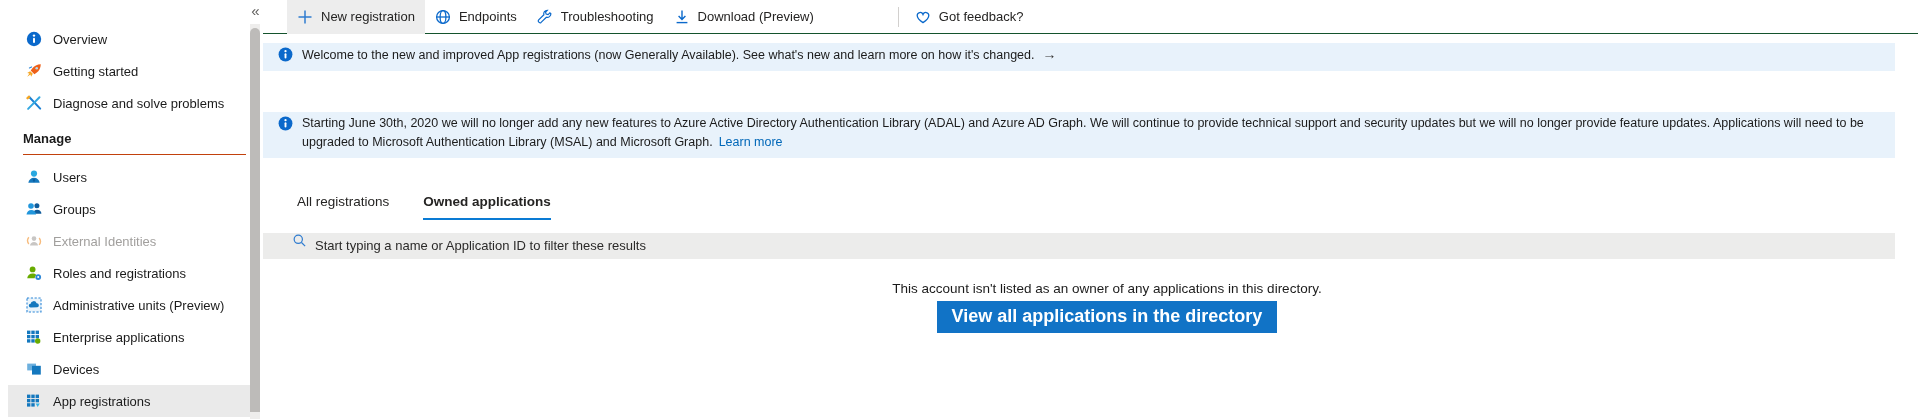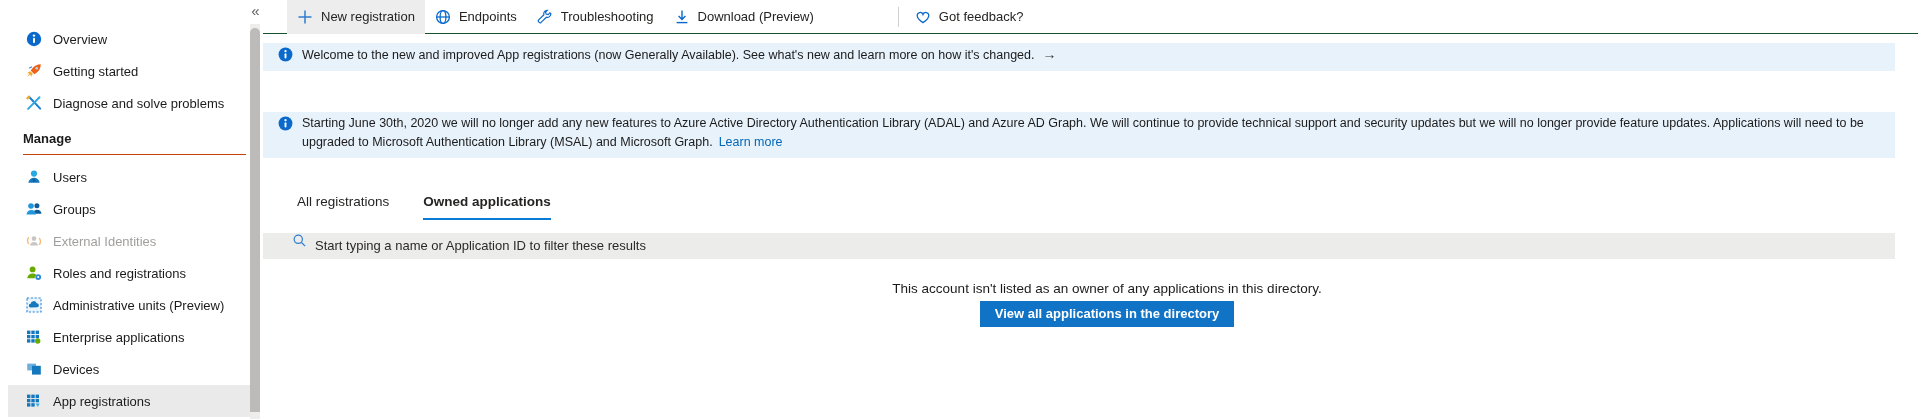--- a/index.html
+++ b/index.html
@@ -47,21 +47,21 @@
   .tab { margin-right:34px; padding-bottom:9px; font-size:13.5px; color:#252423; cursor:pointer; border-bottom:2.5px solid transparent; }
   .tab.selected { font-weight:bold; border-bottom-color:#0a7bd4; }
 
   .filterbar { margin-top:13px; margin-right:23px; height:26px; background:#ececeb; display:flex; align-items:flex-start; padding-left:29px; }
   .filterbar svg { width:15px; height:15px; flex:none; margin-right:8px; }
   .filterbar input { flex:1; background:transparent; border:none; outline:none; font-family:inherit; font-size:13px; color:#252423; height:24px; padding:0; }
   .filterbar input::placeholder { color:#2b2a29; opacity:1; }
 
   .empty { margin-top:22px; margin-right:23px; padding-left:56px; text-align:center; }
   .empty-msg { font-size:13.5px; color:#1b1b1b; }
-  .primary-btn { margin-top:5px; background:#1173c6; color:#fff; border:none; font-family:inherit; font-size:13px; font-weight:bold; padding:5px 15px 6px; cursor:pointer; }
+  .primary-btn { margin-top:5px; background:#1173c6; color:#fff; border:none; font-family:inherit; font-size:18px; font-weight:bold; padding:5px 15px 6px; cursor:pointer; }
 </style>
 </head>
 <body>
 
 <div class="screen">
 
   <div class="sidebar">
     <div class="nav">
 
       <div class="nav-item">

